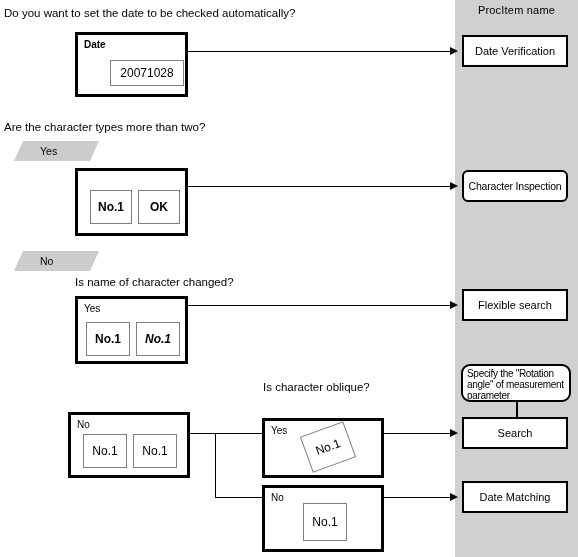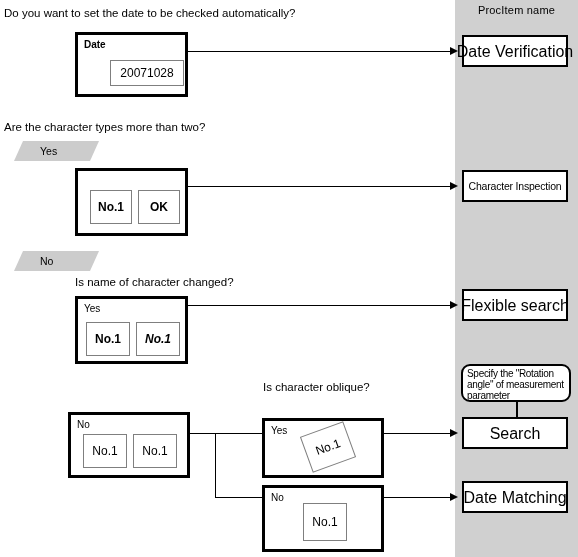--- a/index.html
+++ b/index.html
@@ -103,21 +103,21 @@
   
   .proc {
     position: absolute;
     border: 2px solid #000000;
     background: #ffffff;
     box-sizing: border-box;
     display: flex;
     align-items: center;
     justify-content: center;
     text-align: center;
-    font-size: 16px;
+    font-size: 11px;
     line-height: 13px;
     white-space: nowrap;
   }
   .proc.narrow { font-stretch: condensed; font-size: 10.5px; letter-spacing: -0.2px; }
 
   
   .callout {
     position: absolute;
     border: 2px solid #000000;
     border-radius: 9px;
@@ -179,21 +179,21 @@
     <span>Yes</span>
   </div>
 
   <div class="frame" style="left:75px; top:168px; width:113px; height:68px;"></div>
   <div class="cell" style="left: 90px; top: 190px; width: 42px; height: 34px; font-weight: bold;">No.1</div>
   <div class="cell" style="left: 138px; top: 190px; width: 42px; height: 34px; font-weight: bold;">OK</div>
 
   <div class="hline" style="left:188px; top:186px; width:268px;"></div>
   <div class="arrow-head" style="left:450px; top:182px;"></div>
 
-  <div class="proc narrow" style="left:462px; top:170px; width:106px; height:32px;">Character Inspection</div>
+  <div class="proc narrow" style="left:462px; top:170px; width:106px; height:32px;border-radius:6px;">Character Inspection</div>
 
   <div class="tag" style="left:14px; top:251px; width:85px;">
     <span>No</span>
   </div>
 
   <div class="question" style="left:75px; top:275px;">Is name of character changed?</div>
 
   <div class="frame" style="left:75px; top:296px; width:113px; height:68px;">
     <div class="frame-label">Yes</div>
   </div>

